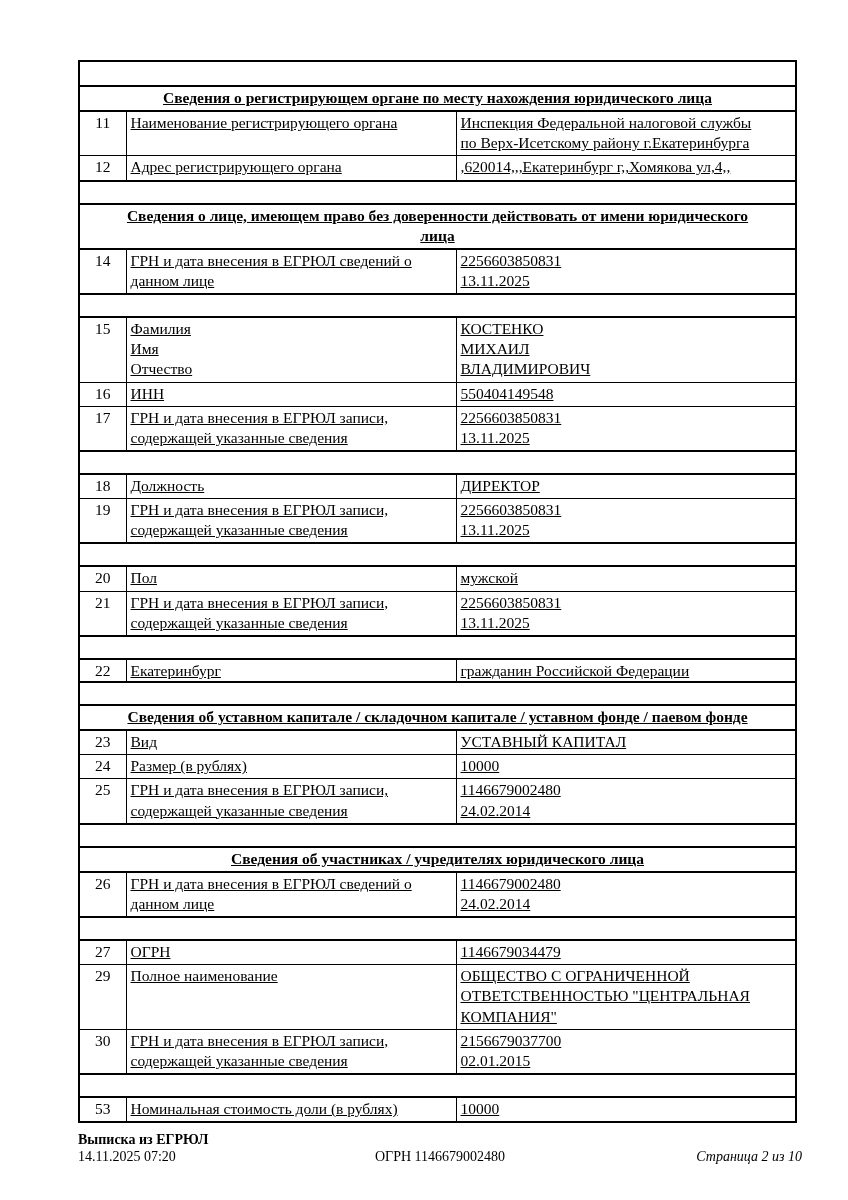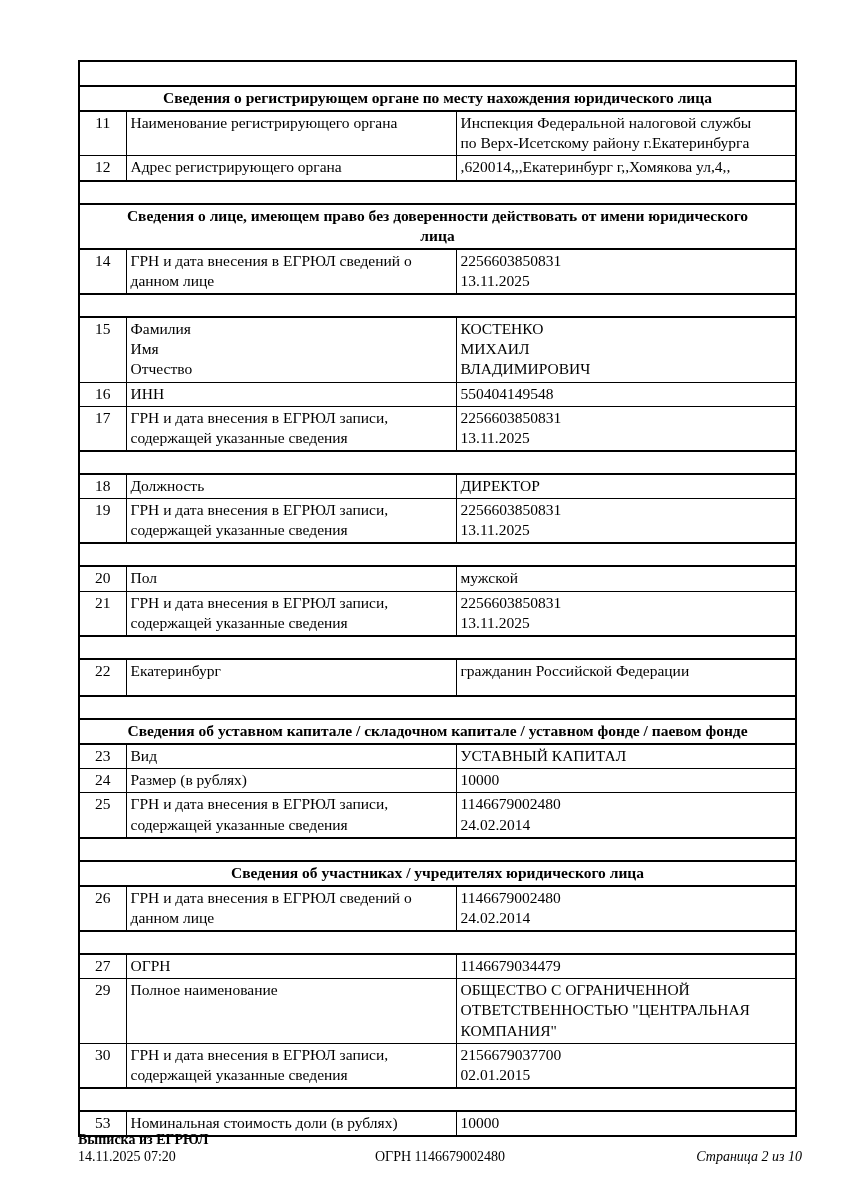--- a/index.html
+++ b/index.html
@@ -27,37 +27,37 @@
   .c-num   { width: 47px; }
   .c-label { width: 330px; }
   .c-value { width: 340px; }
   table.doc-table td {
     border: 1px solid #000000;
     padding: 1px 4px 2px 4px;
     vertical-align: top;
     overflow: hidden;
   }
   td.num { text-align: center; }
-  td.lbl, td.val, tr.section td { white-space: pre-line; word-wrap: break-word; }
+  td.lbl, td.val, tr.section td { white-space: pre-line; word-wrap: break-word; text-decoration: underline; }
   tr.section td {
     font-weight: bold;
     text-align: center;
     border-top: 2px solid #000000;
     border-bottom: 2px solid #000000;
   }
   tr.blank td {
     height: 20px;
     border-bottom: 2px solid #000000;
   }
   tr.spacer td {
     height: 18px;
     border-top: 2px solid #000000;
     border-bottom: 2px solid #000000;
   }
-  tr.pad-bottom td { padding-bottom: 14px; }
+  tr.pad-bottom td { padding-bottom: 0; }
   .footer {
     position: absolute;
     left: 78px;
     top: 1132px;
     width: 724px;
     display: flex;
     align-items: flex-end;
     font-size: 14px;
     line-height: 1.2;
   }

